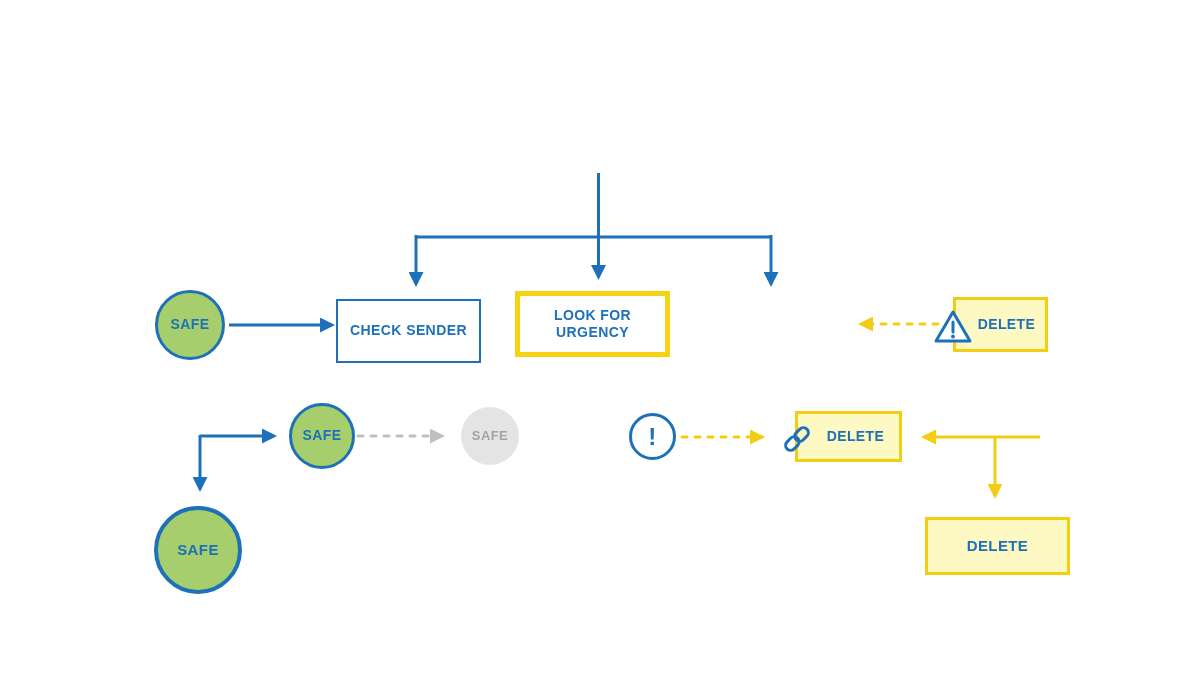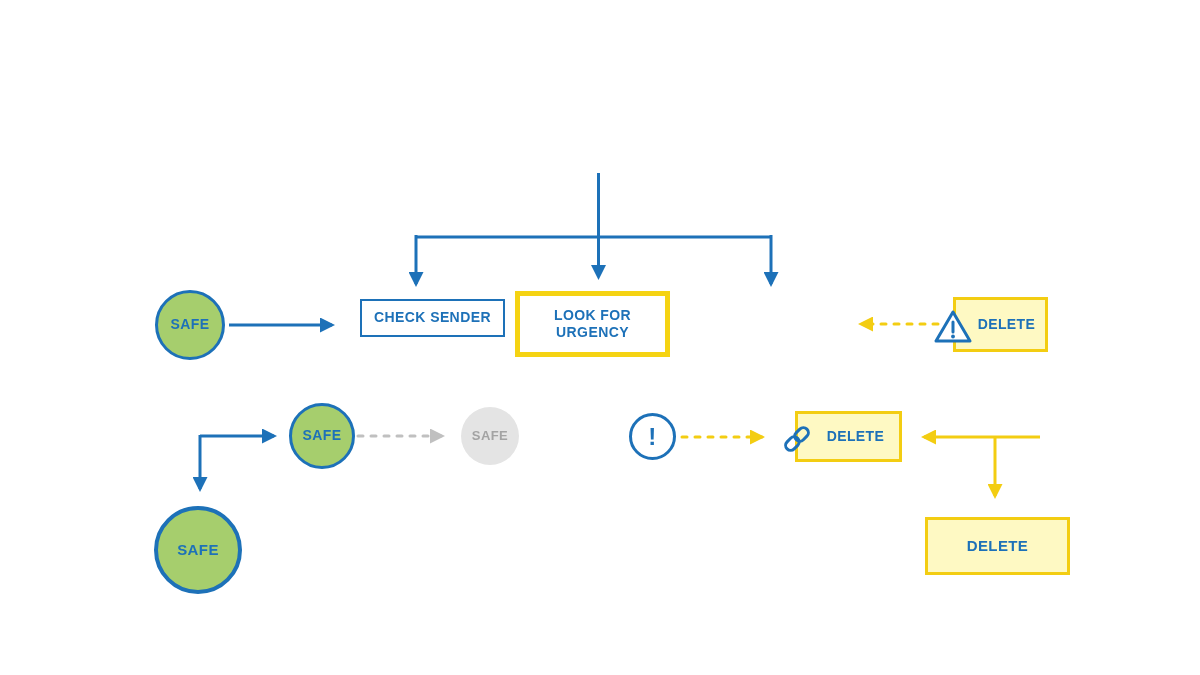--- a/index.html
+++ b/index.html
@@ -10,21 +10,21 @@
   .wires { position:absolute; left:0; top:0; width:1200px; height:675px; }
   .node {
     position:absolute; box-sizing:border-box;
     display:flex; align-items:center; justify-content:center; text-align:center;
     font-weight:bold; color:#1d71b8; letter-spacing:0.4px; line-height:1.25;
   }
   .circle { border-radius:50%; background:#fff; border:3px solid #1d71b8; }
   .box    { background:#fff; border:2px solid #1d71b8; }
 
   .n-receive   { left:544px; top:64px;  width:109px; height:109px; font-size:15px; padding:0 14px; }
-  .n-check     { left:360px; top:299px; width:145px; height:38px;  font-size:14px; }
+  .n-check     { left:336px; top:299px; width:145px; height:64px;  font-size:14px; }
   .n-urgency   { left:515px; top:291px; width:155px; height:66px;  font-size:14px; border:5px solid #f5d313; padding:0 24px; }
   .n-inspect   { left:698px; top:299px; width:146px; height:53px;  font-size:14px; border-color:#c9c9c9; }
 
   .n-safe-left { left:155px; top:290px; width:70px;  height:70px;  font-size:14px; background:#a6ce6d; }
   .n-safe-mid  { left:289px; top:403px; width:66px;  height:66px;  font-size:14px; background:#a6ce6d; }
   .n-safe-gray { left:461px; top:407px; width:58px;  height:58px;  font-size:13px; background:#e4e4e4; border:none; color:#a3a3a3; }
   .n-safe-bot  { left:154px; top:506px; width:88px;  height:88px;  font-size:15px; background:#a6ce6d; border-width:4px; }
 
   .n-exclaim   { left:629px; top:413px; width:47px;  height:47px;  font-size:24px; }
 

